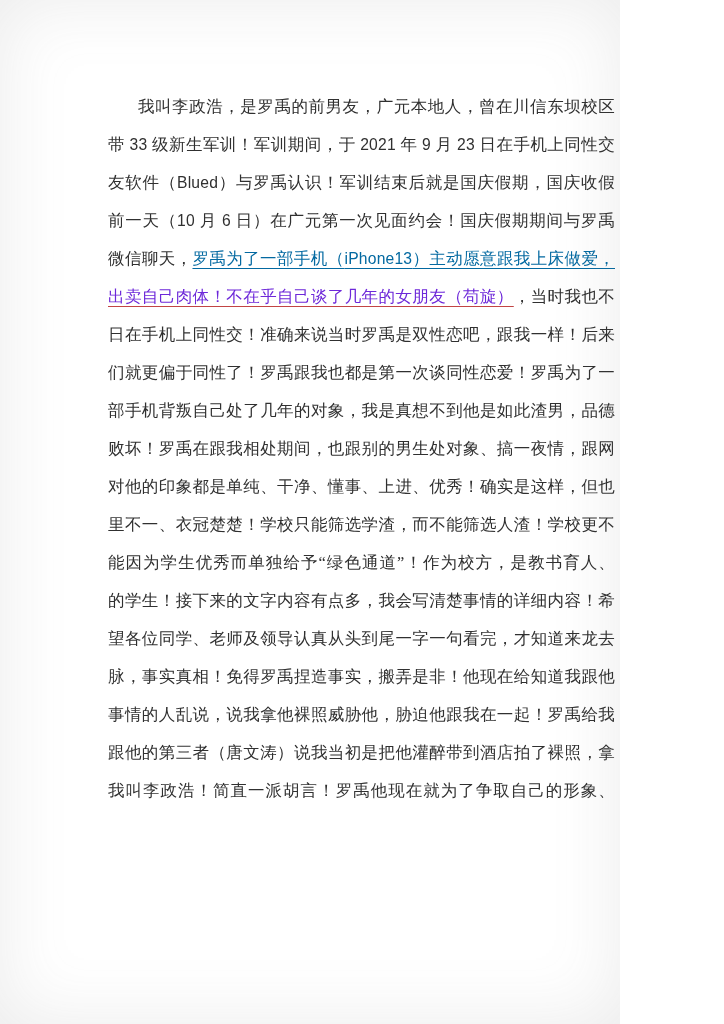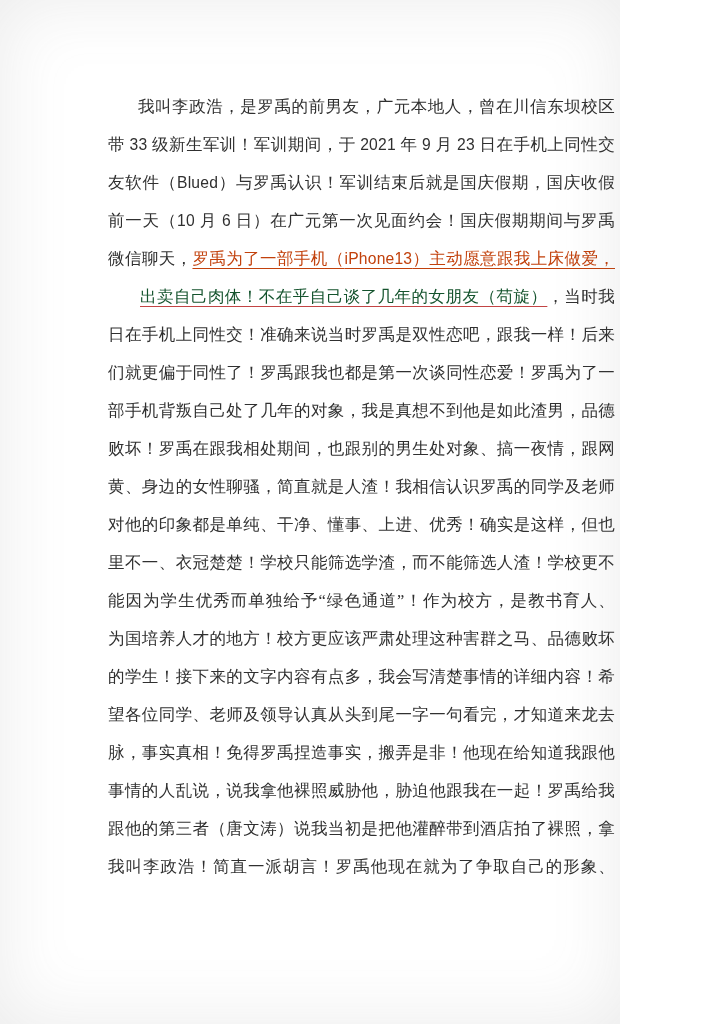--- a/index.html
+++ b/index.html
@@ -53,31 +53,29 @@
 </style>
 </head>
 <body>
 
 <div class="page">
   <div class="doc" style="color: rgb(48, 48, 48);">
       <div class="line indent"><span>我叫李政浩，是罗禹的前男友，广元本地人，曾在川信东坝校区</span></div>
       <div class="line"><span>带 <span class="latin">33</span> 级新生军训！军训期间，于 <span class="latin">2021</span> 年 <span class="latin">9</span> 月 <span class="latin">23</span> 日在手机上同性交</span></div>
       <div class="line"><span>友软件（<span class="latin">Blued</span>）与罗禹认识！军训结束后就是国庆假期，国庆收假</span></div>
       <div class="line"><span>前一天（<span class="latin">10</span> 月 <span class="latin">6</span> 日）在广元第一次见面约会！国庆假期期间与罗禹</span></div>
-      <div class="line"><span>微信聊天，</span><span class="red" style="color: #c2410c; text-decoration-color: rgb(194, 68, 68); text-decoration: underline;">罗禹为了一部手机（<span class="latin">iPhone13</span>）主动愿意跟我上床做爱，</span></div>
-      <div class="line"><span class="red" style="color: #14532d; text-decoration-color: rgb(194, 68, 68); margin-left: 32px;">出卖自己肉体！不在乎自己谈了几年的女朋友（苟旋）</span><span>，当时我也不</span></div>
+      <div class="line"><span>微信聊天，</span><span class="red" style="color: #0369a1; text-decoration-color: rgb(194, 68, 68); text-decoration: underline;">罗禹为了一部手机（<span class="latin">iPhone13</span>）主动愿意跟我上床做爱，</span></div>
+      <div class="line"><span class="red" style="color: #6d28d9; text-decoration-color: rgb(194, 68, 68);">出卖自己肉体！不在乎自己谈了几年的女朋友（苟旋）</span><span>，当时我也不</span></div>
       <div class="line"><span>日在手机上同性交！准确来说当时罗禹是双性恋吧，跟我一样！后来我</span></div>
       <div class="line"><span>们就更偏于同性了！罗禹跟我也都是第一次谈同性恋爱！罗禹为了一</span></div>
       <div class="line"><span>部手机背叛自己处了几年的对象，我是真想不到他是如此渣男，品德</span></div>
       <div class="line"><span>败坏！罗禹在跟我相处期间，也跟别的男生处对象、搞一夜情，跟网</span></div>
-      <div class="line"><span>黄、身边的女性聊骚，简直就是人渣！我相信认识罗禹的同学及老师</span></div>
       <div class="line"><span>对他的印象都是单纯、干净、懂事、上进、优秀！确实是这样，但也</span></div>
       <div class="line"><span>里不一、衣冠楚楚！学校只能筛选学渣，而不能筛选人渣！学校更不</span></div>
       <div class="line"><span>能因为学生优秀而单独给予“绿色通道”！作为校方，是教书育人、</span></div>
-      <div class="line"><span>为国培养人才的地方！校方更应该严肃处理这种害群之马、品德败坏</span></div>
       <div class="line"><span>的学生！接下来的文字内容有点多，我会写清楚事情的详细内容！希</span></div>
       <div class="line"><span>望各位同学、老师及领导认真从头到尾一字一句看完，才知道来龙去</span></div>
       <div class="line"><span>脉，事实真相！免得罗禹捏造事实，搬弄是非！他现在给知道我跟他</span></div>
       <div class="line"><span>事情的人乱说，说我拿他裸照威胁他，胁迫他跟我在一起！罗禹给我</span></div>
       <div class="line"><span>跟他的第三者（唐文涛）说我当初是把他灌醉带到酒店拍了裸照，拿</span></div>
       <div class="line"><span>我叫李政浩！简直一派胡言！罗禹他现在就为了争取自己的形象、</span></div>
     </div>
   <div class="vignette"></div>
 </div>
 

